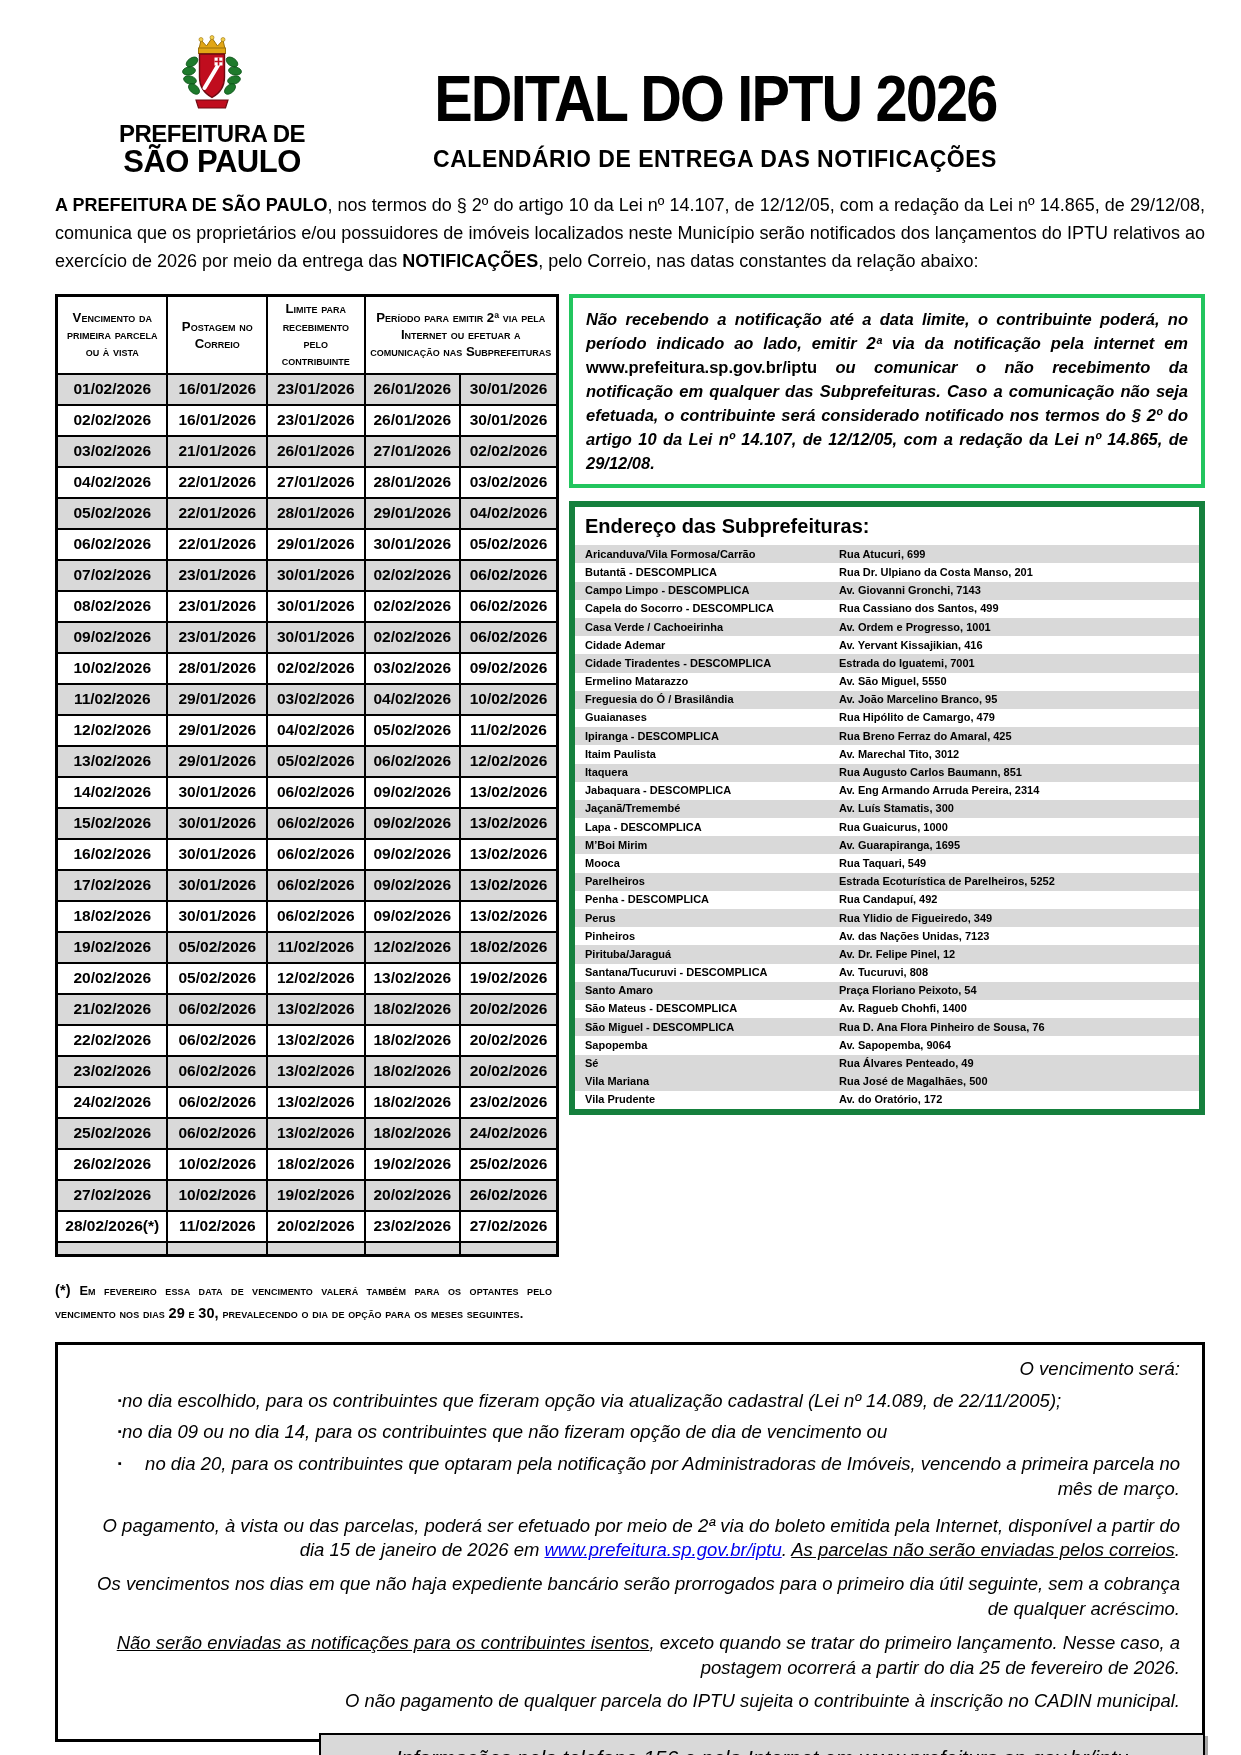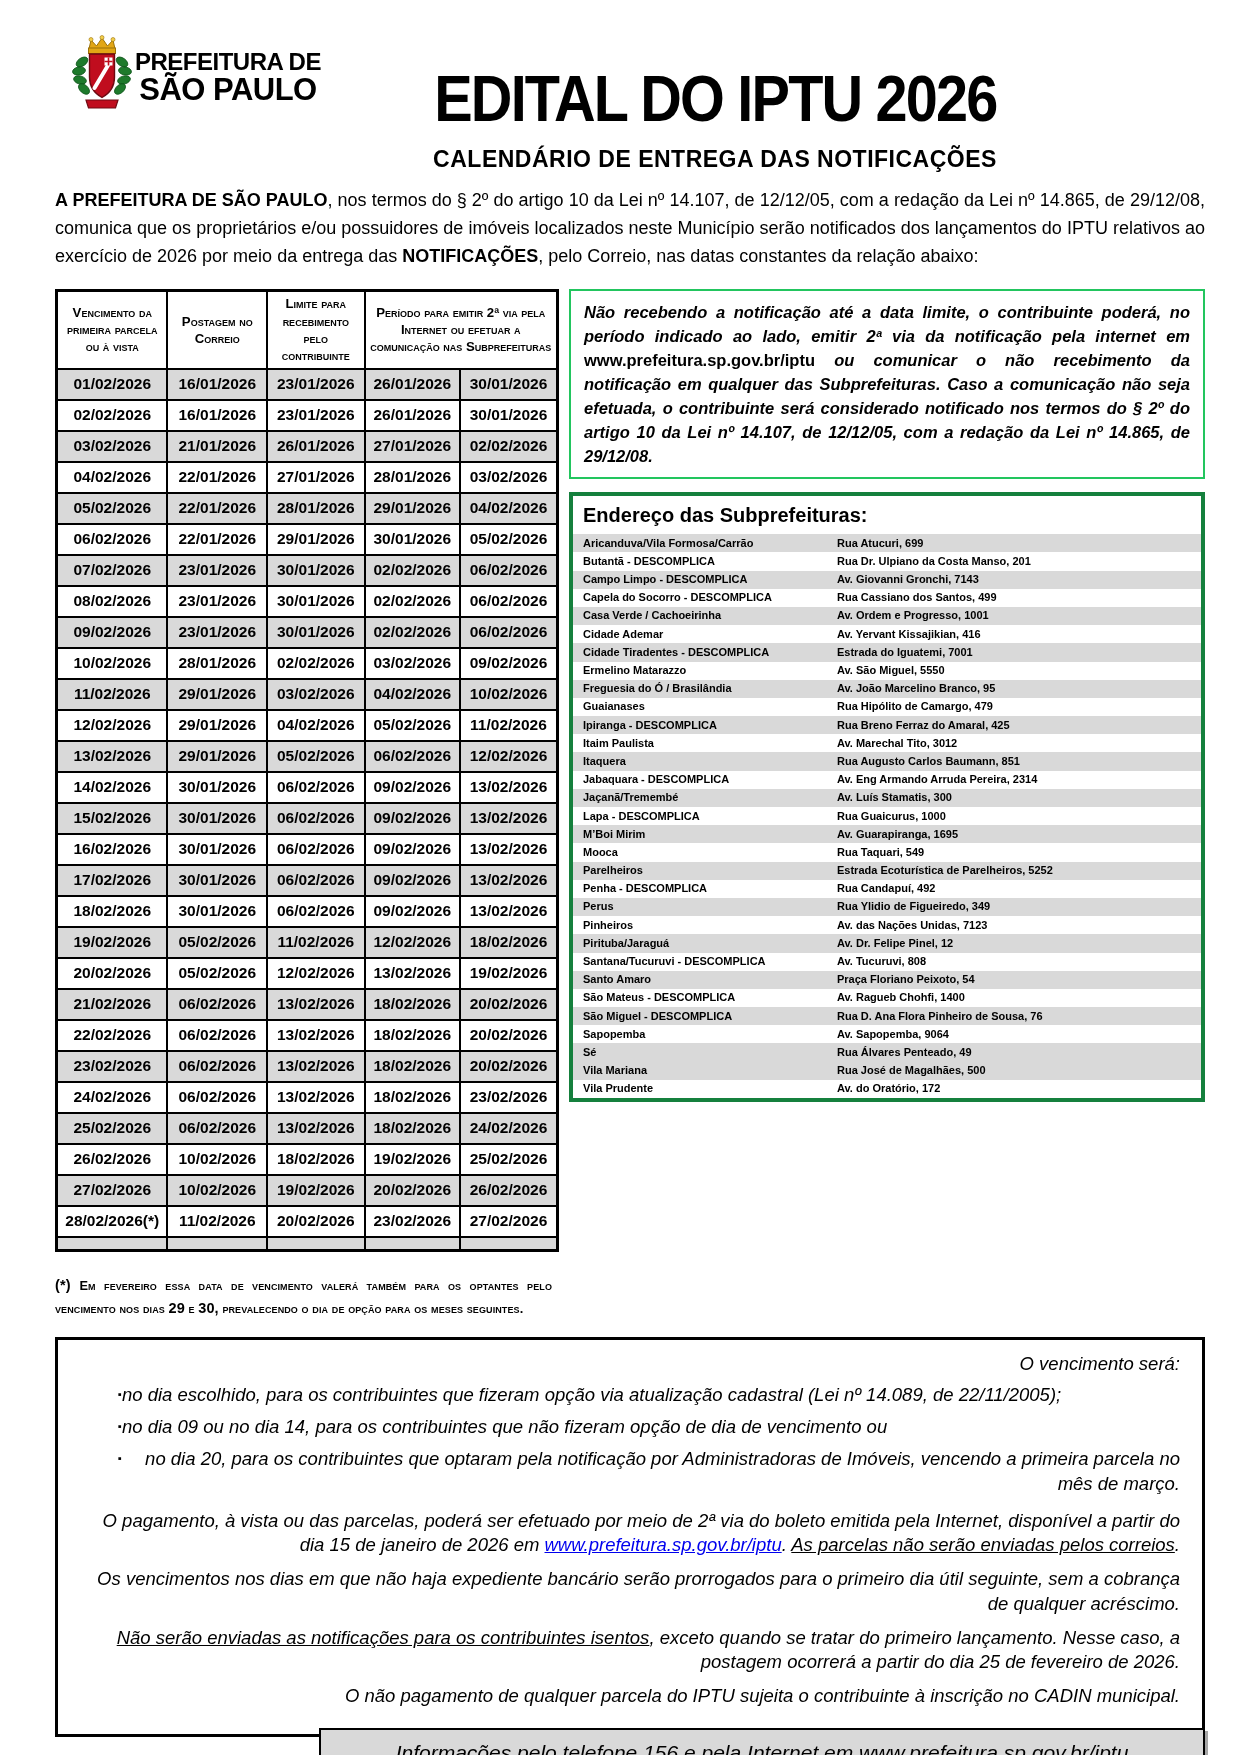--- a/index.html
+++ b/index.html
@@ -4,21 +4,21 @@
 <style>
   html,body{margin:0;padding:0;background:#fff;}
   .page{
     width:1241px;height:1755px;box-sizing:border-box;overflow:hidden;
     background:#fff;color:#000;
     font-family:"Liberation Sans", sans-serif;
     padding:34px 36px 0 55px;
   }
   
   .header{display:flex;align-items:flex-start;}
-  .logo{width:300px;flex:0 0 300px;display:flex;flex-direction:row;align-items:center;padding-left:14px;box-sizing:border-box;}
+  .logo{width:300px;flex:0 0 300px;display:flex;flex-direction:column;align-items:center;padding-left:14px;box-sizing:border-box;}
   .logo-text{text-align:center;line-height:1.02;margin-top:2px;}
   .logo-line1{font-size:24px;font-weight:900;letter-spacing:-0.5px;}
   .logo-line2{font-size:31px;font-weight:900;letter-spacing:-0.5px;}
   .title-block{flex:1;text-align:center;padding-right:130px;padding-top:28px;}
   .main-title{
     margin:0;font-size:64px;font-weight:900;letter-spacing:-2px;white-space:nowrap;
     display:inline-block;transform:scaleX(0.9);transform-origin:center;
   }
   .sub-title{margin:10px 0 0;font-size:23px;font-weight:700;letter-spacing:0.5px;white-space:nowrap;}
   
@@ -41,26 +41,26 @@
   .schedule tr.shade td{background:#d9d9d9;}
   .schedule tr.empty-row td{height:11px;}
   
   .footnote{
     width:497px;margin:22px 0 0;font-variant:small-caps;font-weight:700;
     font-size:12.8px;line-height:1.62;text-align:justify;letter-spacing:0.1px;
   }
   .footnote b{font-size:14.5px;}
   
   .notice-box{
-    border:2px solid #22c55e;padding:9px 13px;margin-bottom:13px;
+    border:4px solid #22c55e;padding:9px 13px;margin-bottom:13px;
     font-style:italic;font-weight:700;font-size:16.5px;line-height:1.46;text-align:justify;
   }
   .upright{font-style:normal;}
   
-  .subs-box{border:4px solid #15803d;}
+  .subs-box{border:6px solid #15803d;}
   .subs-title{font-weight:700;font-size:20px;padding:8px 10px 7px;}
   .sub-row{display:flex;padding:2.5px 10px;font-weight:700;font-size:11px;line-height:1.2;}
   .sub-row.shade{background:#d9d9d9;}
   .sub-name{flex:0 0 232px;padding-right:6px;}
   .sub-addr{flex:1;margin-left:16px;}
   
   .rules-box{
     border:3px solid #000;margin-top:16px;padding:10px 22px 16px 18px;
     font-style:italic;font-weight:400;font-size:18.5px;line-height:1.34;text-align:right;
   }

